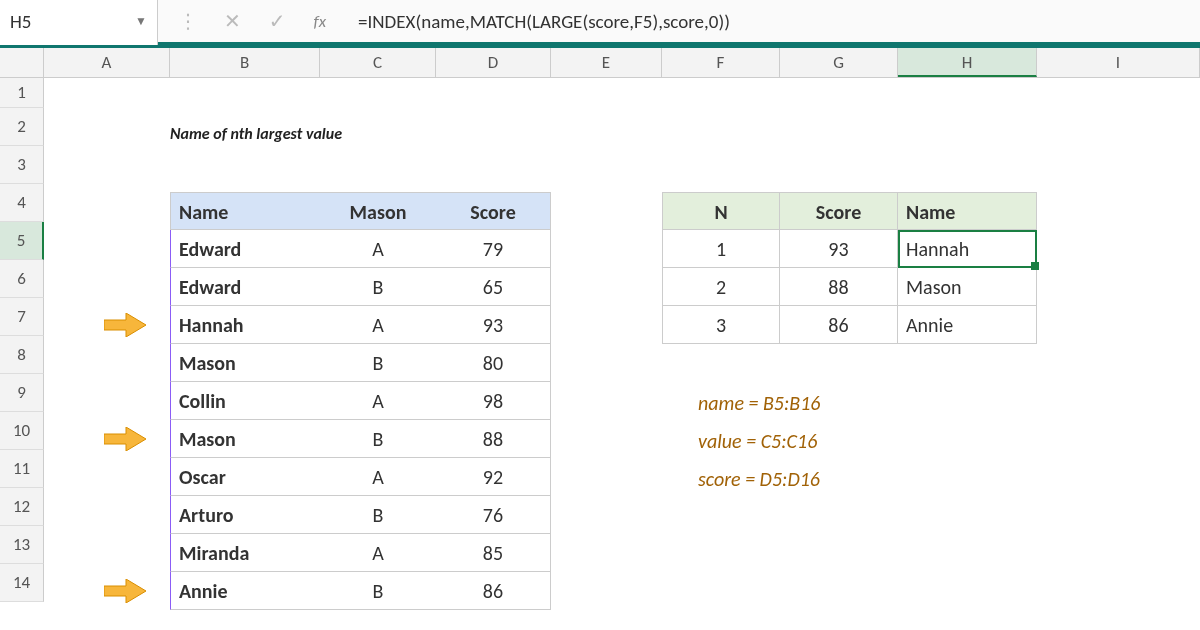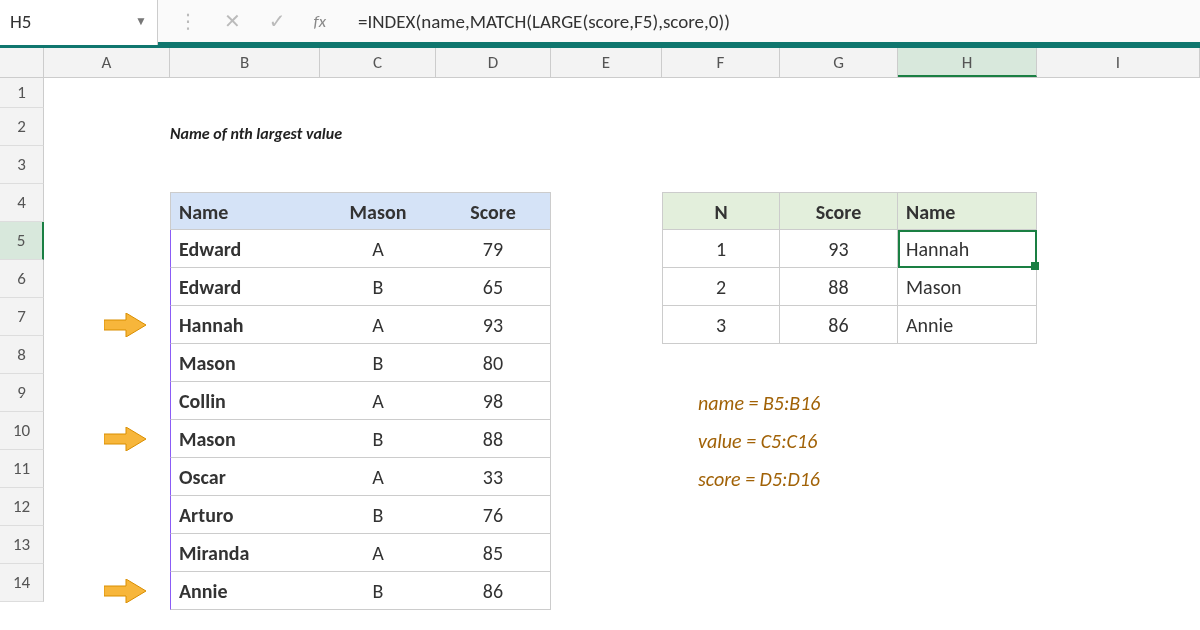--- a/index.html
+++ b/index.html
@@ -262,21 +262,21 @@
             <div class="c-scr">98</div>
           </div>
           <div class="row">
             <div class="c-name">Mason</div>
             <div class="c-grp">B</div>
             <div class="c-scr">88</div>
           </div>
           <div class="row">
             <div class="c-name">Oscar</div>
             <div class="c-grp">A</div>
-            <div class="c-scr">33</div>
+            <div class="c-scr">92</div>
           </div>
           <div class="row">
             <div class="c-name">Arturo</div>
             <div class="c-grp">B</div>
             <div class="c-scr">76</div>
           </div>
           <div class="row">
             <div class="c-name">Miranda</div>
             <div class="c-grp">A</div>
             <div class="c-scr">85</div>

